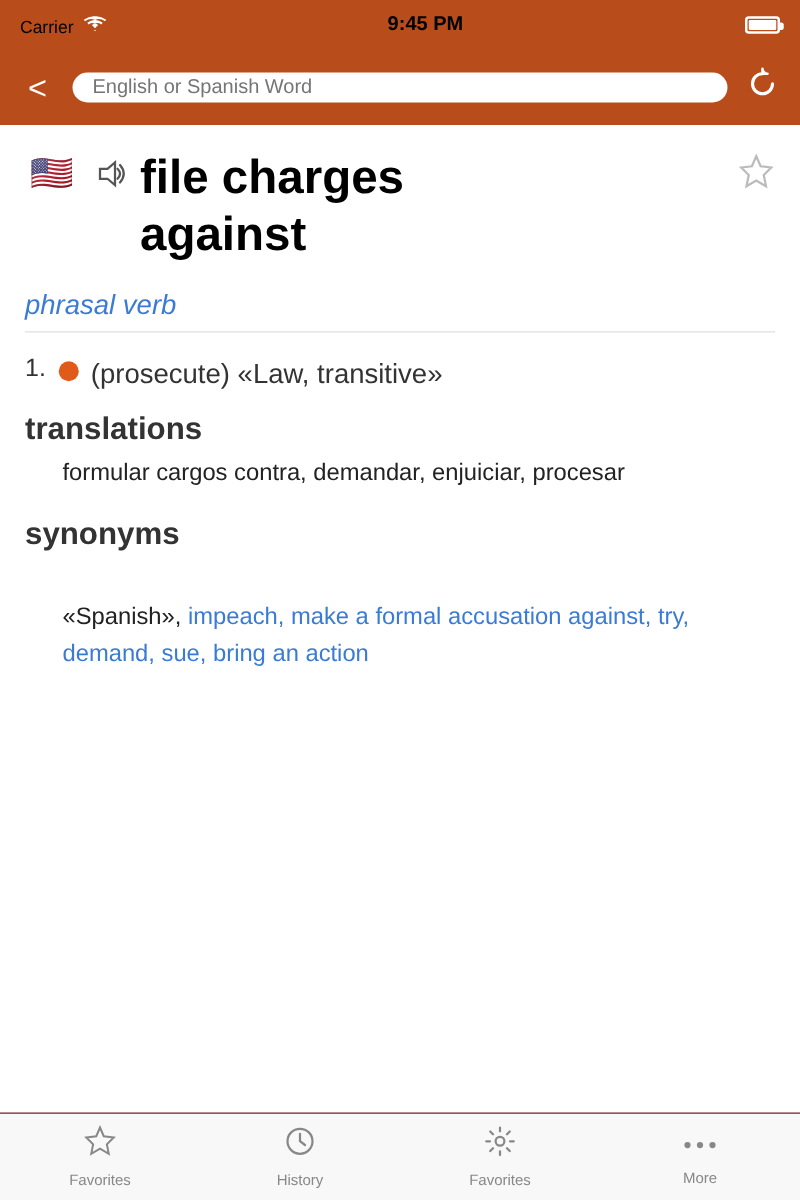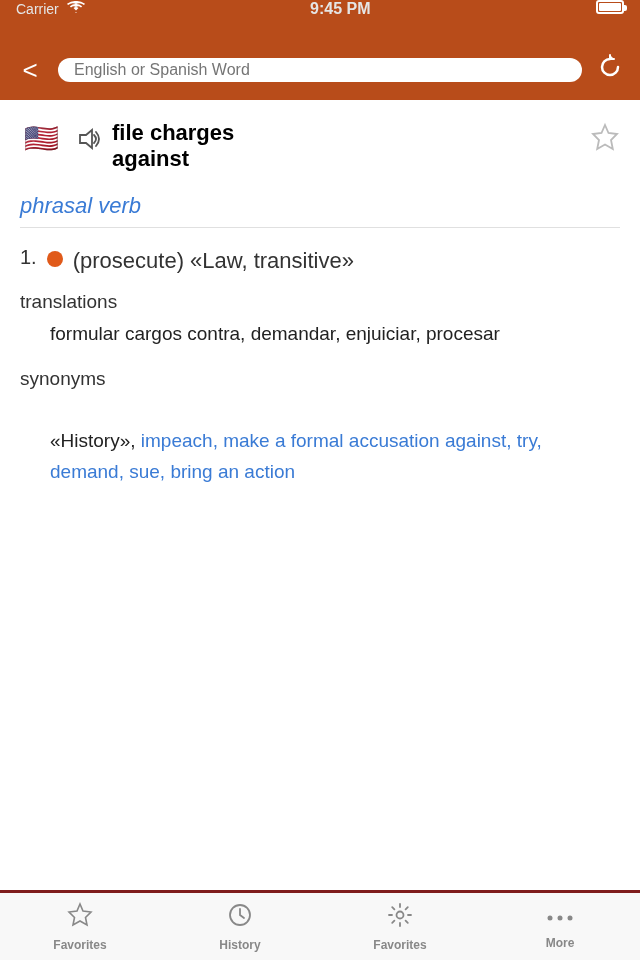--- a/index.html
+++ b/index.html
@@ -11,23 +11,24 @@
       background: #fff;
       overflow: hidden;
       position: relative;
     }
 
     
     .status-bar {
       background: #b84c1a;
       height: 40px;
       display: flex;
+      align-items: center;
       justify-content: space-between;
       padding: 0 16px;
-      color: #e5e5e5;
+      color: #000000;
       font-size: 15px;
       font-weight: 500;
     }
     .status-bar-center { font-weight: 600; font-size: 16px; }
     .status-carrier { font-size: 14px; }
     .wifi-icon { display: inline-block; margin-left: 4px; }
     .battery-icon {
       display: inline-block;
       width: 28px; height: 14px;
       border: 2px solid white;
@@ -114,21 +115,21 @@
       justify-content: center;
     }
     .speaker-icon {
       font-size: 22px;
       color: #555;
       margin-right: 10px;
       margin-top: 10px;
       flex-shrink: 0;
     }
     .word-title {
-      font-size: 22px;
+      font-size: 38px;
       font-weight: 700;
       color: #000;
       flex: 1;
       line-height: 1.2;
       margin-top: 4px;
     }
     .star-icon {
       font-size: 28px;
       color: #aaa;
       margin-top: 6px;
@@ -173,23 +174,23 @@
       flex-shrink: 0;
     }
     .def-text {
       font-size: 22px;
       color: #333;
       line-height: 1.4;
     }
 
     
     .section-label {
-      font-size: 19px;
+      font-size: 25px;
       color: #333;
-      font-weight: 400;
+      font-weight: 700;
       margin-top: 14px;
       margin-bottom: 6px;
     }
     .translation-text {
       font-size: 19px;
       color: #222;
       line-height: 1.55;
       padding-left: 30px;
     }
 
@@ -205,24 +206,23 @@
     }
 
     
     .tab-bar {
       position: absolute;
       bottom: 0;
       left: 0;
       width: 640px;
       height: 70px;
       background: #f8f8f8;
-      border-top: 3px solid #7f1d1d;
-      display: flex;
-      align-items: center;
-      font-weight: bold;
+      border-top: 1px solid #7f1d1d;
+      display: flex;
+      align-items: center;
     }
     .tab-item {
       flex: 1;
       display: flex;
       flex-direction: column;
       align-items: center;
       justify-content: center;
       cursor: pointer;
       gap: 4px;
       height: 100%;
@@ -317,21 +317,21 @@
     <div class="def-dot"></div>
     <div class="def-text">(prosecute) «Law, transitive»</div>
   </div>
 
   <div class="section-label">translations</div>
   <div class="translation-text">formular cargos contra, demandar, enjuiciar, procesar</div>
 
   <div class="section-label" style="margin-top: 20px;">synonyms</div>
   <div class="synonyms-text">
     <br>
-    <span class="formal" style="color:#222;">«History»,</span>
+    <span class="formal" style="color:#222;">«Spanish»,</span>
     <span>impeach, make a formal accusation against, try, demand, sue, bring an action</span>
   </div>
 
 </div>
 
 <div class="tab-bar">
 
   <div class="tab-item">
     <div class="tab-icon">
       <svg width="26" height="26" viewBox="0 0 26 26" fill="none" stroke="#888" stroke-width="1.6">

